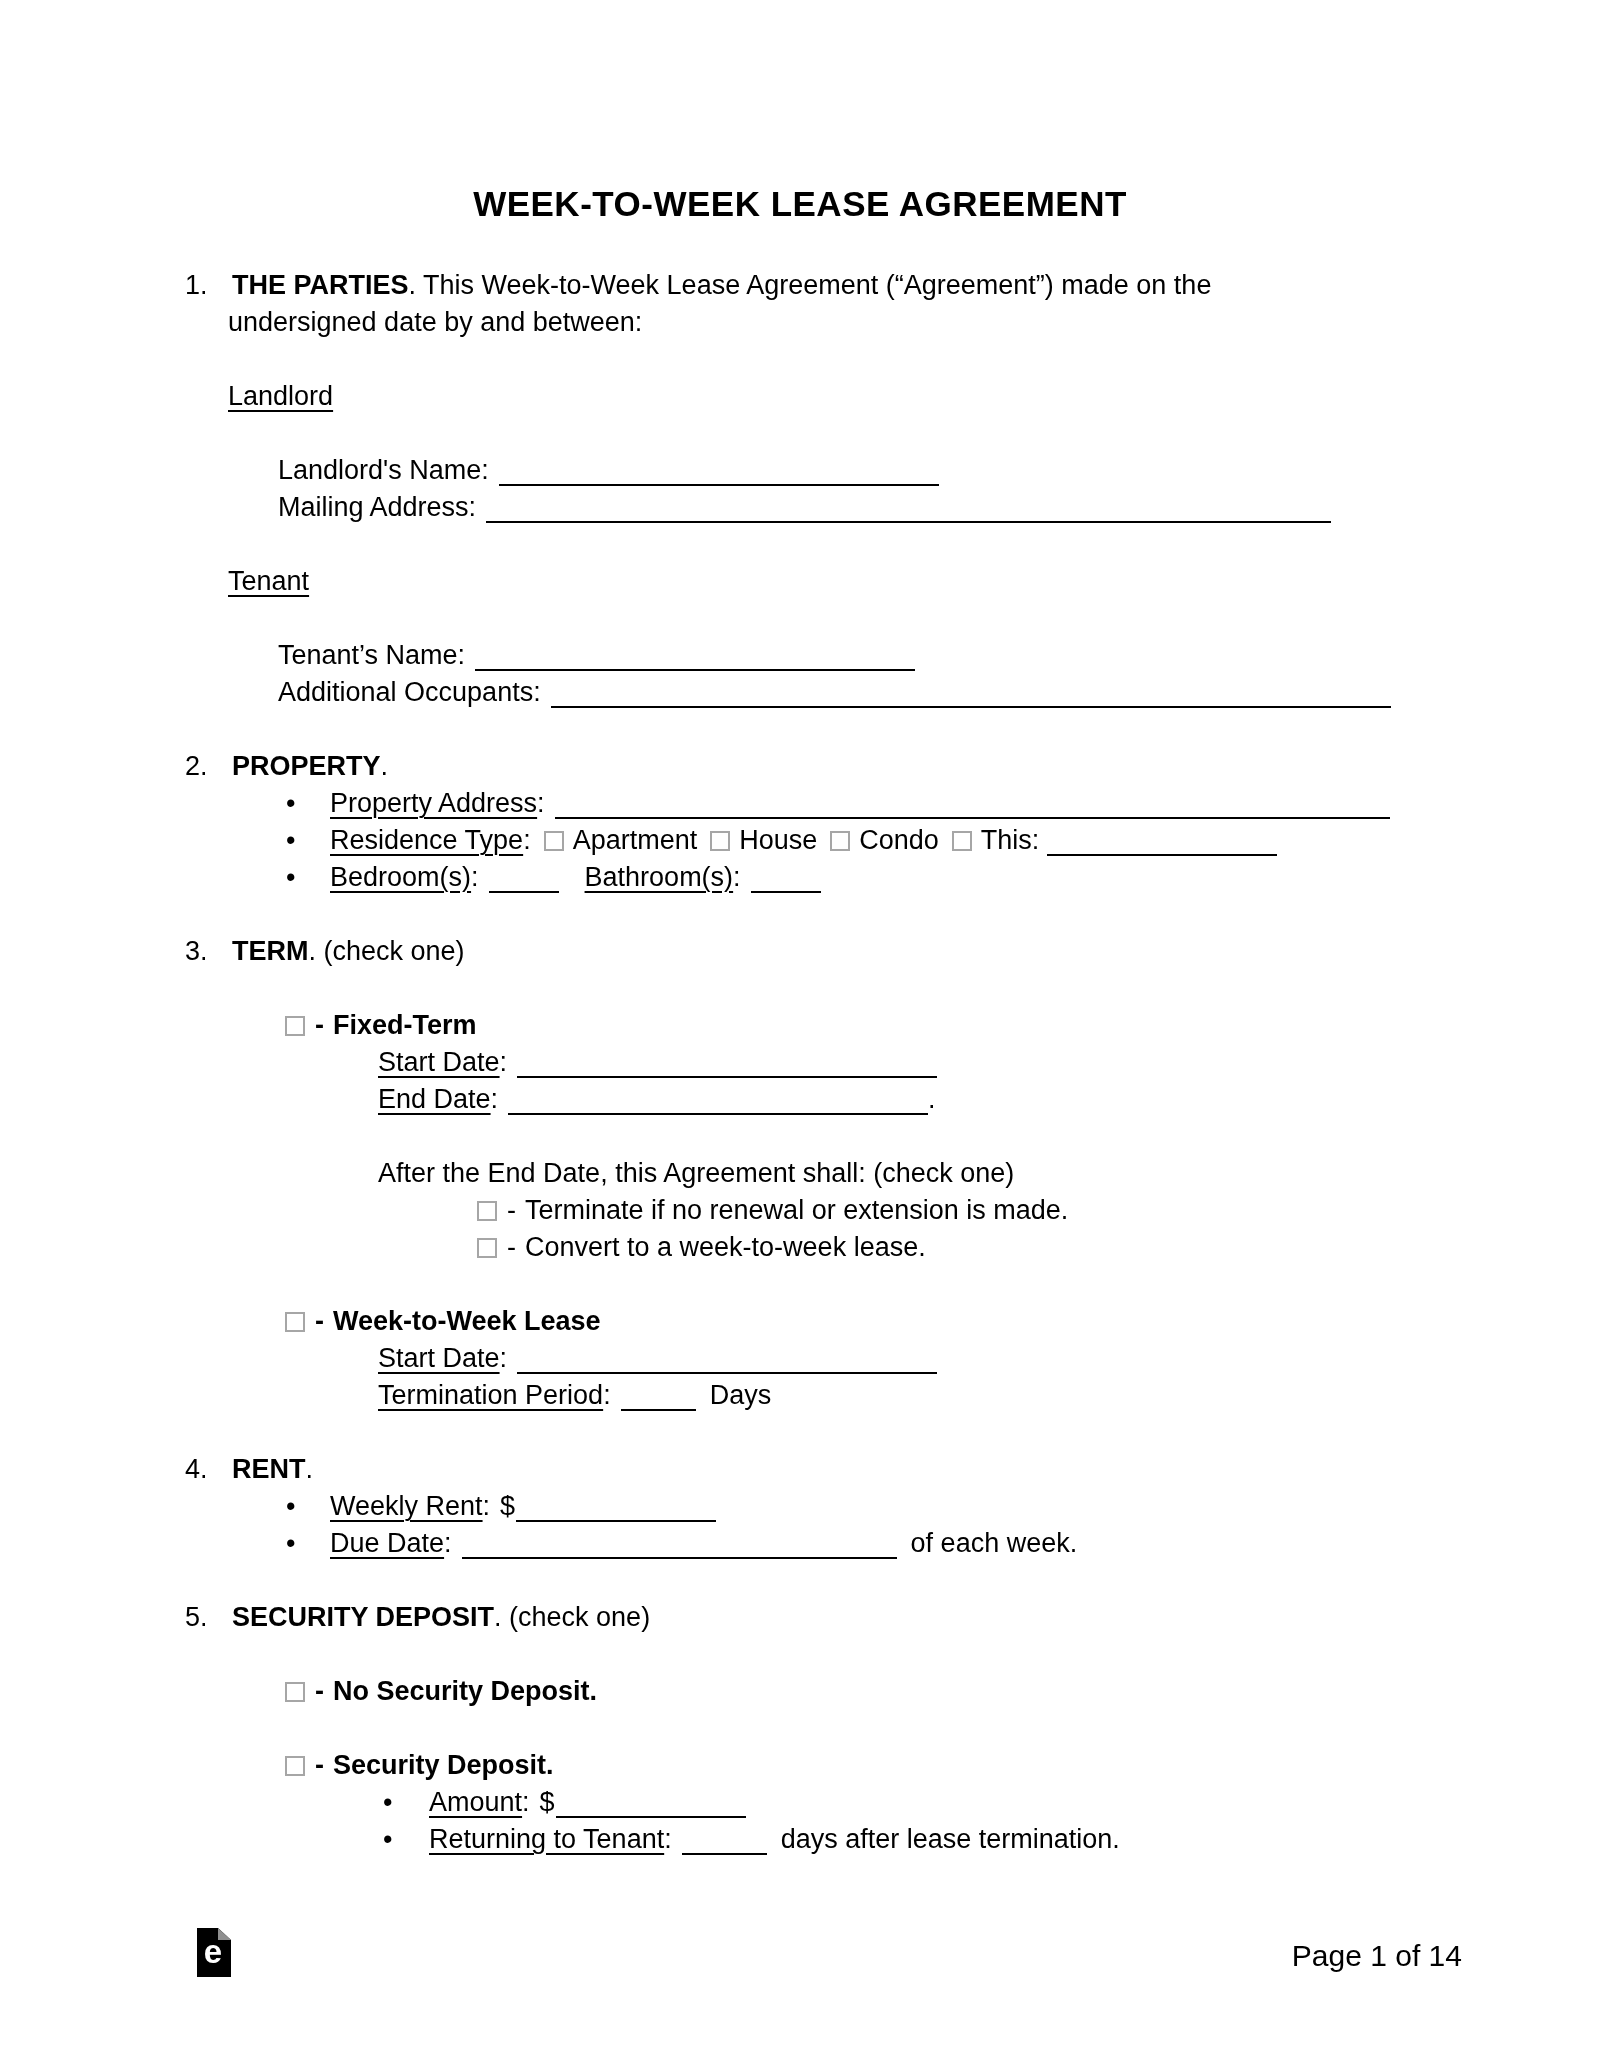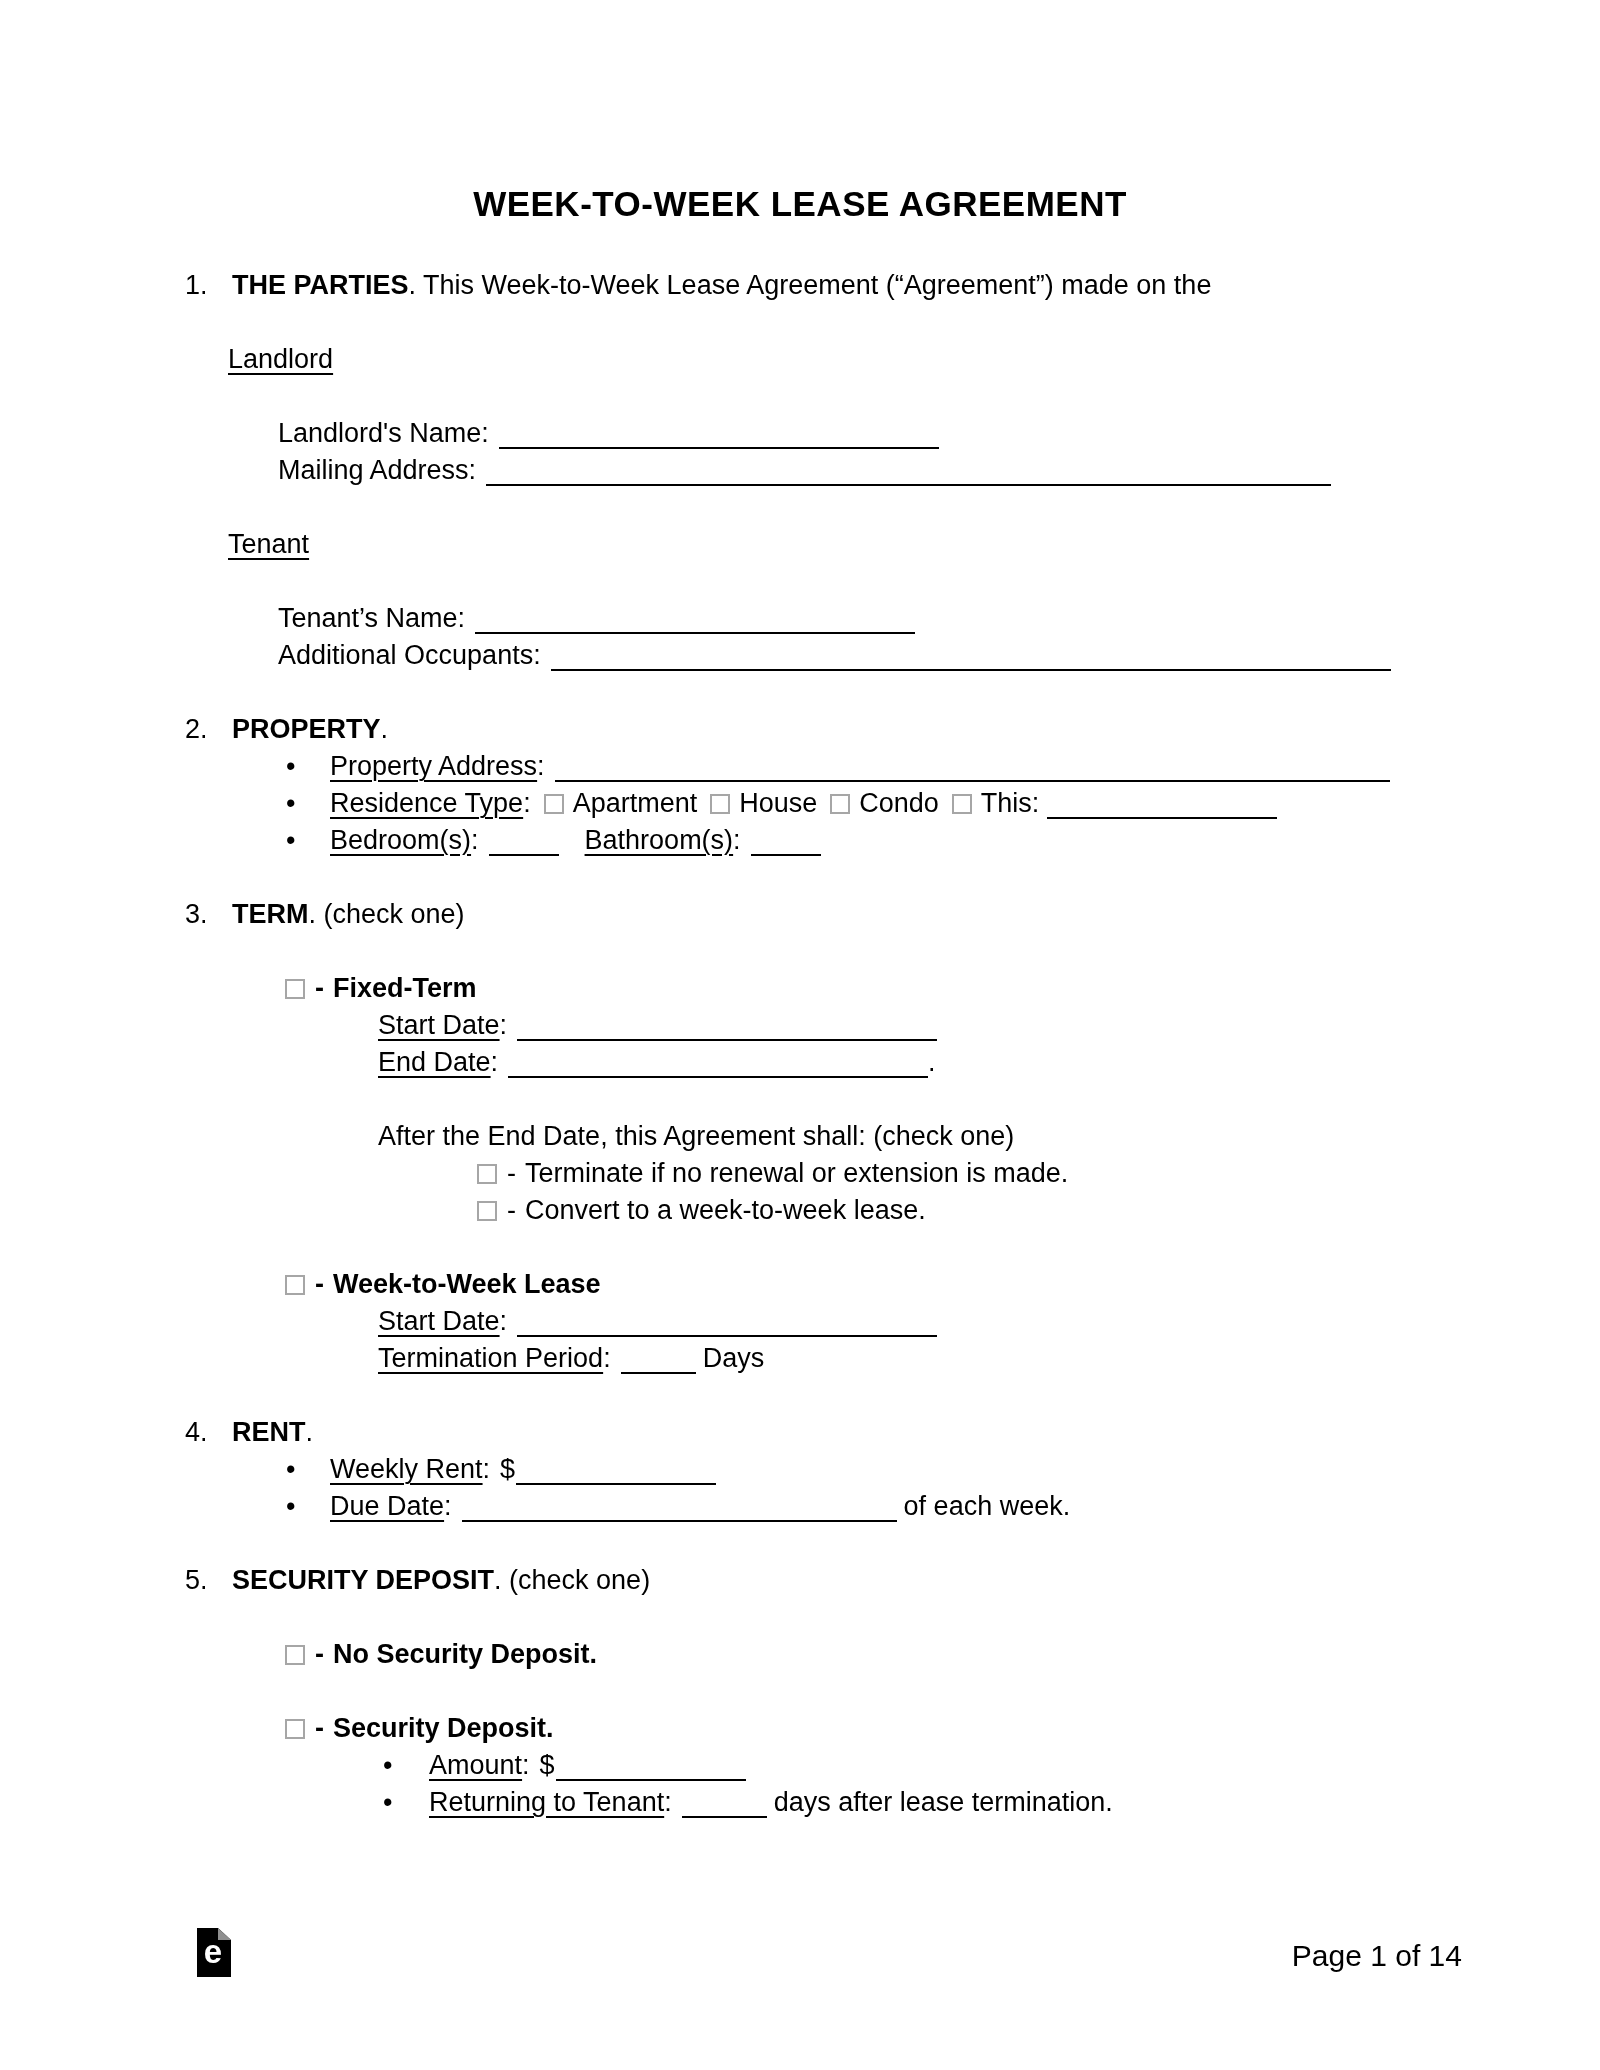--- a/index.html
+++ b/index.html
@@ -31,21 +31,21 @@
   .cbrow  { padding-left:100px; }
   .cbrow2 { padding-left:292px; }
   .sub    { padding-left:193px; }
   .cb {
     display:inline-block; width:16px; height:16px; border:2px solid #a6a6a6;
     background:#fff; vertical-align:-2px; margin-right:10px;
   }
   .cb.inline { margin:0 9px 0 13px; }
   .dash { margin-right:9px; }
   .dollar { margin-left:10px; }
-  .suffix { margin-left:7px; }
+  .suffix { margin-left:14px; }
   .ml25 { margin-left:26px; }
   .bl {
     display:inline-block; height:28px; border-bottom:2px solid #000;
     vertical-align:-7px; margin-left:10px;
   }
   .bl.ml0 { margin-left:1px; }
   .bl.ml8 { margin-left:8px; }
   .w70{width:70px}.w75{width:75px}.w85{width:85px}.w190{width:190px}.w200{width:200px}
   .w230{width:230px}.w420{width:420px}.w435{width:435px}.w440{width:440px}
   .w835{width:835px}.w840{width:840px}.w845{width:845px}
@@ -63,20 +63,21 @@
 
 <div class="page">
 
   <div class="title">WEEK-TO-WEEK LEASE AGREEMENT</div>
 
   <div class="doc">
 
     <div class="l nw">
       <span class="num">1.</span><span class="b">THE PARTIES</span><span>. This Week-to-Week Lease Agreement (“Agreement”) made on the</span>
     </div>
+    <div class="l ind1">undersigned date by and between:</div>
     <div class="sp"></div>
 
     <div class="l ind1">
       <span class="u">Landlord</span>
     </div>
     <div class="sp"></div>
 
     <div class="l ind2 nw">
       <span>Landlord's Name:</span><span class="bl w440"></span>
     </div>

